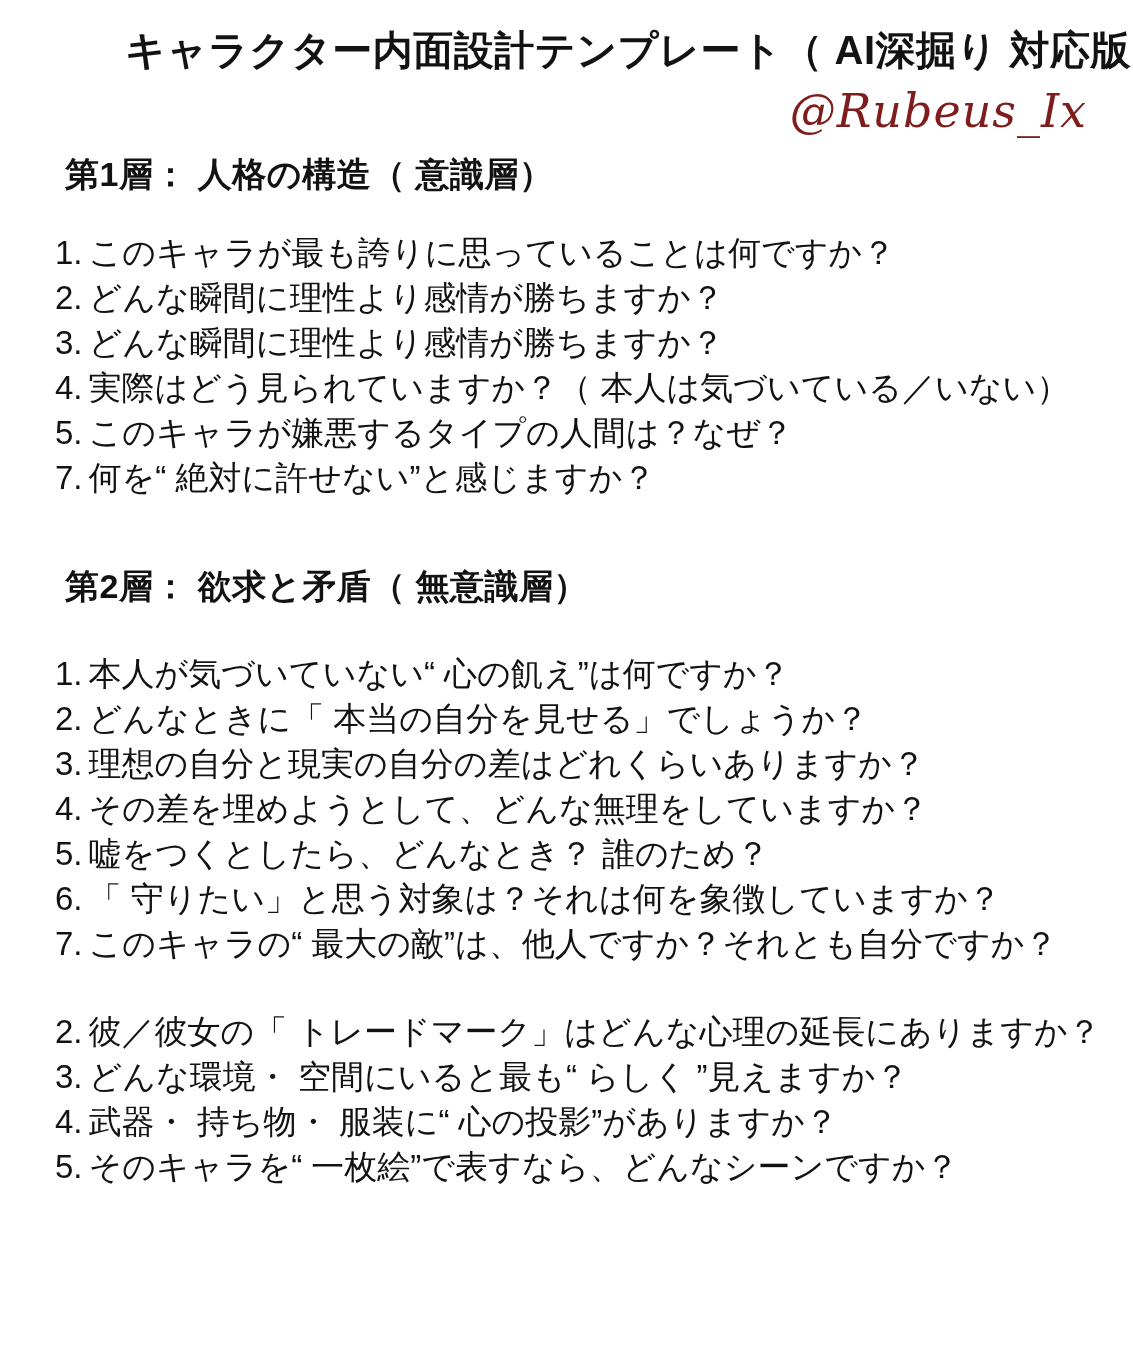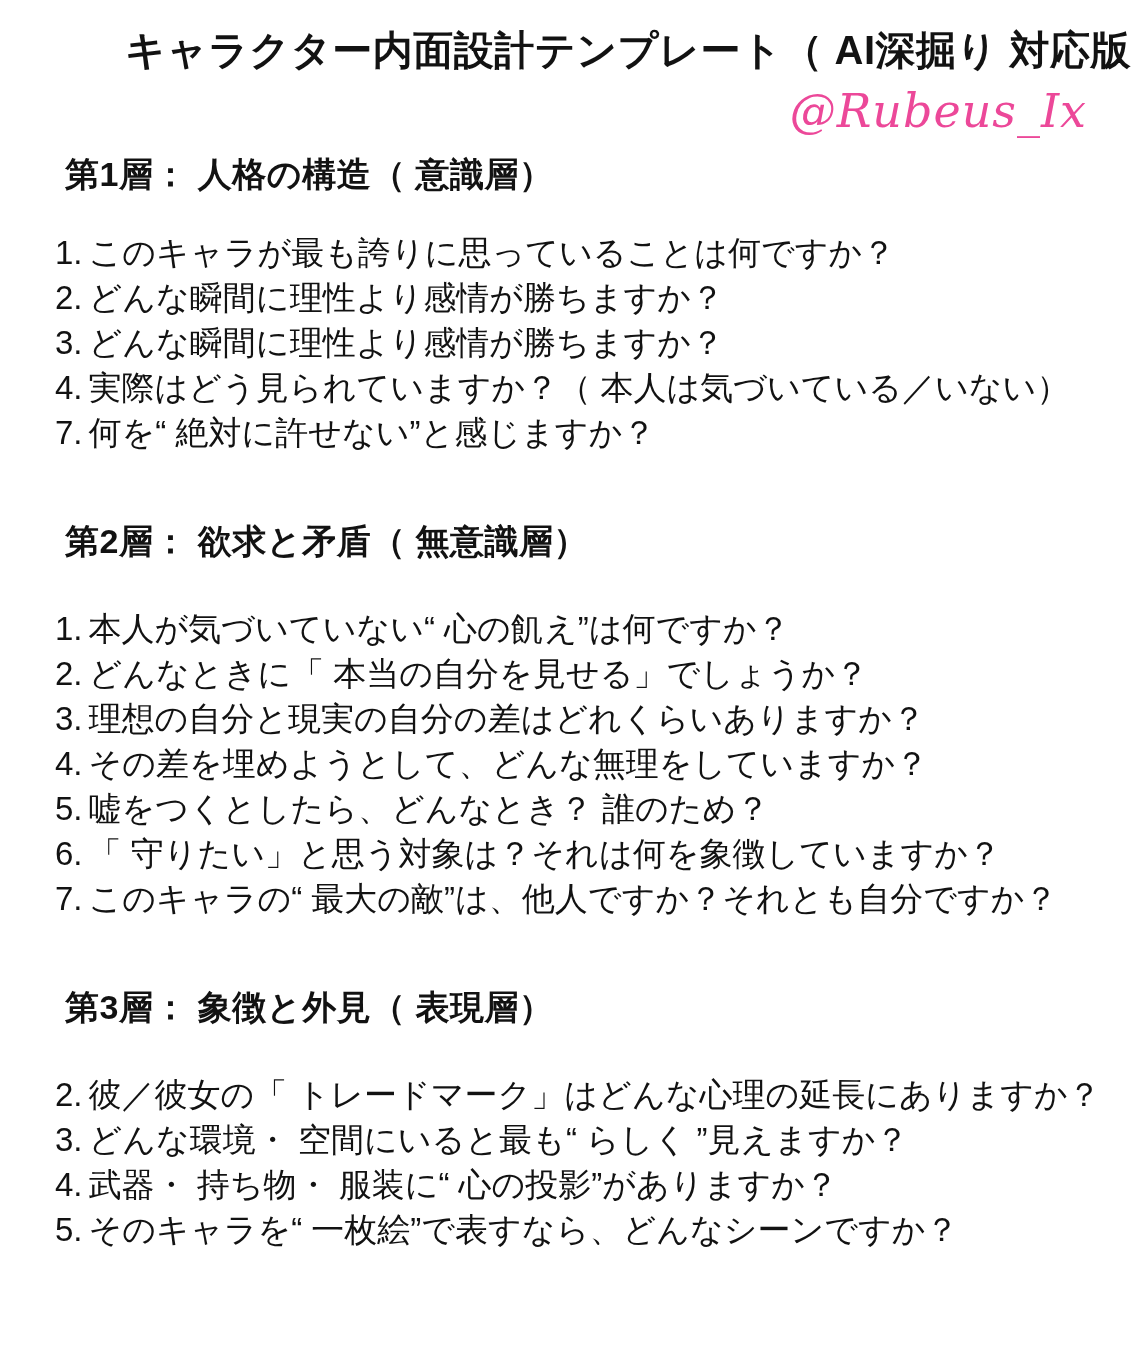--- a/index.html
+++ b/index.html
@@ -30,21 +30,21 @@
     white-space: nowrap;
   }
   .watermark {
     margin-top: 10px;
     padding-right: 18px;
     text-align: right;
     font-family: "DejaVu Serif", serif;
     font-style: italic;
     font-size: 46px;
     line-height: 54px;
-    color: #ec4899;
+    color: #7f1d1d;
     letter-spacing: 1px;
   }
   .section-heading {
     margin: 10px;
     font-size: 34px;
     line-height: 44px;
     font-weight: 600;
     letter-spacing: 0.5px;
     white-space: nowrap;
   }
@@ -80,39 +80,39 @@
 
   <div class="watermark">@Rubeus_Ix</div>
 
   <section class="section-1">
     <h2 class="section-heading">第1層： 人格の構造（ 意識層）</h2>
     <ol class="question-list">
       <li><span class="q-num">1.</span><span>このキャラが最も誇りに思っていることは何ですか？</span></li>
       <li><span class="q-num">2.</span><span>どんな瞬間に理性より感情が勝ちますか？</span></li>
       <li><span class="q-num">3.</span><span>どんな瞬間に理性より感情が勝ちますか？</span></li>
       <li><span class="q-num">4.</span><span>実際はどう見られていますか？（ 本人は気づいている／いない）</span></li>
+      <li><span class="q-num">5.</span><span>このキャラが嫌悪するタイプの人間は？なぜ？</span></li>
       <li><span class="q-num">7.</span><span>何を“ 絶対に許せない”と感じますか？</span></li>
     </ol>
   </section>
 
   <section class="section-2">
     <h2 class="section-heading">第2層： 欲求と矛盾（ 無意識層）</h2>
     <ol class="question-list">
       <li><span class="q-num">1.</span><span>本人が気づいていない“ 心の飢え”は何ですか？</span></li>
       <li><span class="q-num">2.</span><span>どんなときに「 本当の自分を見せる」でしょうか？</span></li>
       <li><span class="q-num">3.</span><span>理想の自分と現実の自分の差はどれくらいありますか？</span></li>
       <li><span class="q-num">4.</span><span>その差を埋めようとして、どんな無理をしていますか？</span></li>
       <li><span class="q-num">5.</span><span>嘘をつくとしたら、どんなとき？ 誰のため？</span></li>
       <li><span class="q-num">6.</span><span>「 守りたい」と思う対象は？それは何を象徴していますか？</span></li>
       <li><span class="q-num">7.</span><span>このキャラの“ 最大の敵”は、他人ですか？それとも自分ですか？</span></li>
     </ol>
   </section>
 
   <section class="section-3">
-    <h2 class="section-heading">第3層： 象徴と外見（ 表現層）</h2>
     <ol class="question-list">
       <li><span class="q-num">2.</span><span>彼／彼女の「 トレードマーク」はどんな心理の延長にありますか？</span></li>
       <li><span class="q-num">3.</span><span>どんな環境・ 空間にいると最も“ らしく ”見えますか？</span></li>
       <li><span class="q-num">4.</span><span>武器・ 持ち物・ 服装に“ 心の投影”がありますか？</span></li>
       <li><span class="q-num">5.</span><span>そのキャラを“ 一枚絵”で表すなら、どんなシーンですか？</span></li>
     </ol>
   </section>
 
 </div>
 

